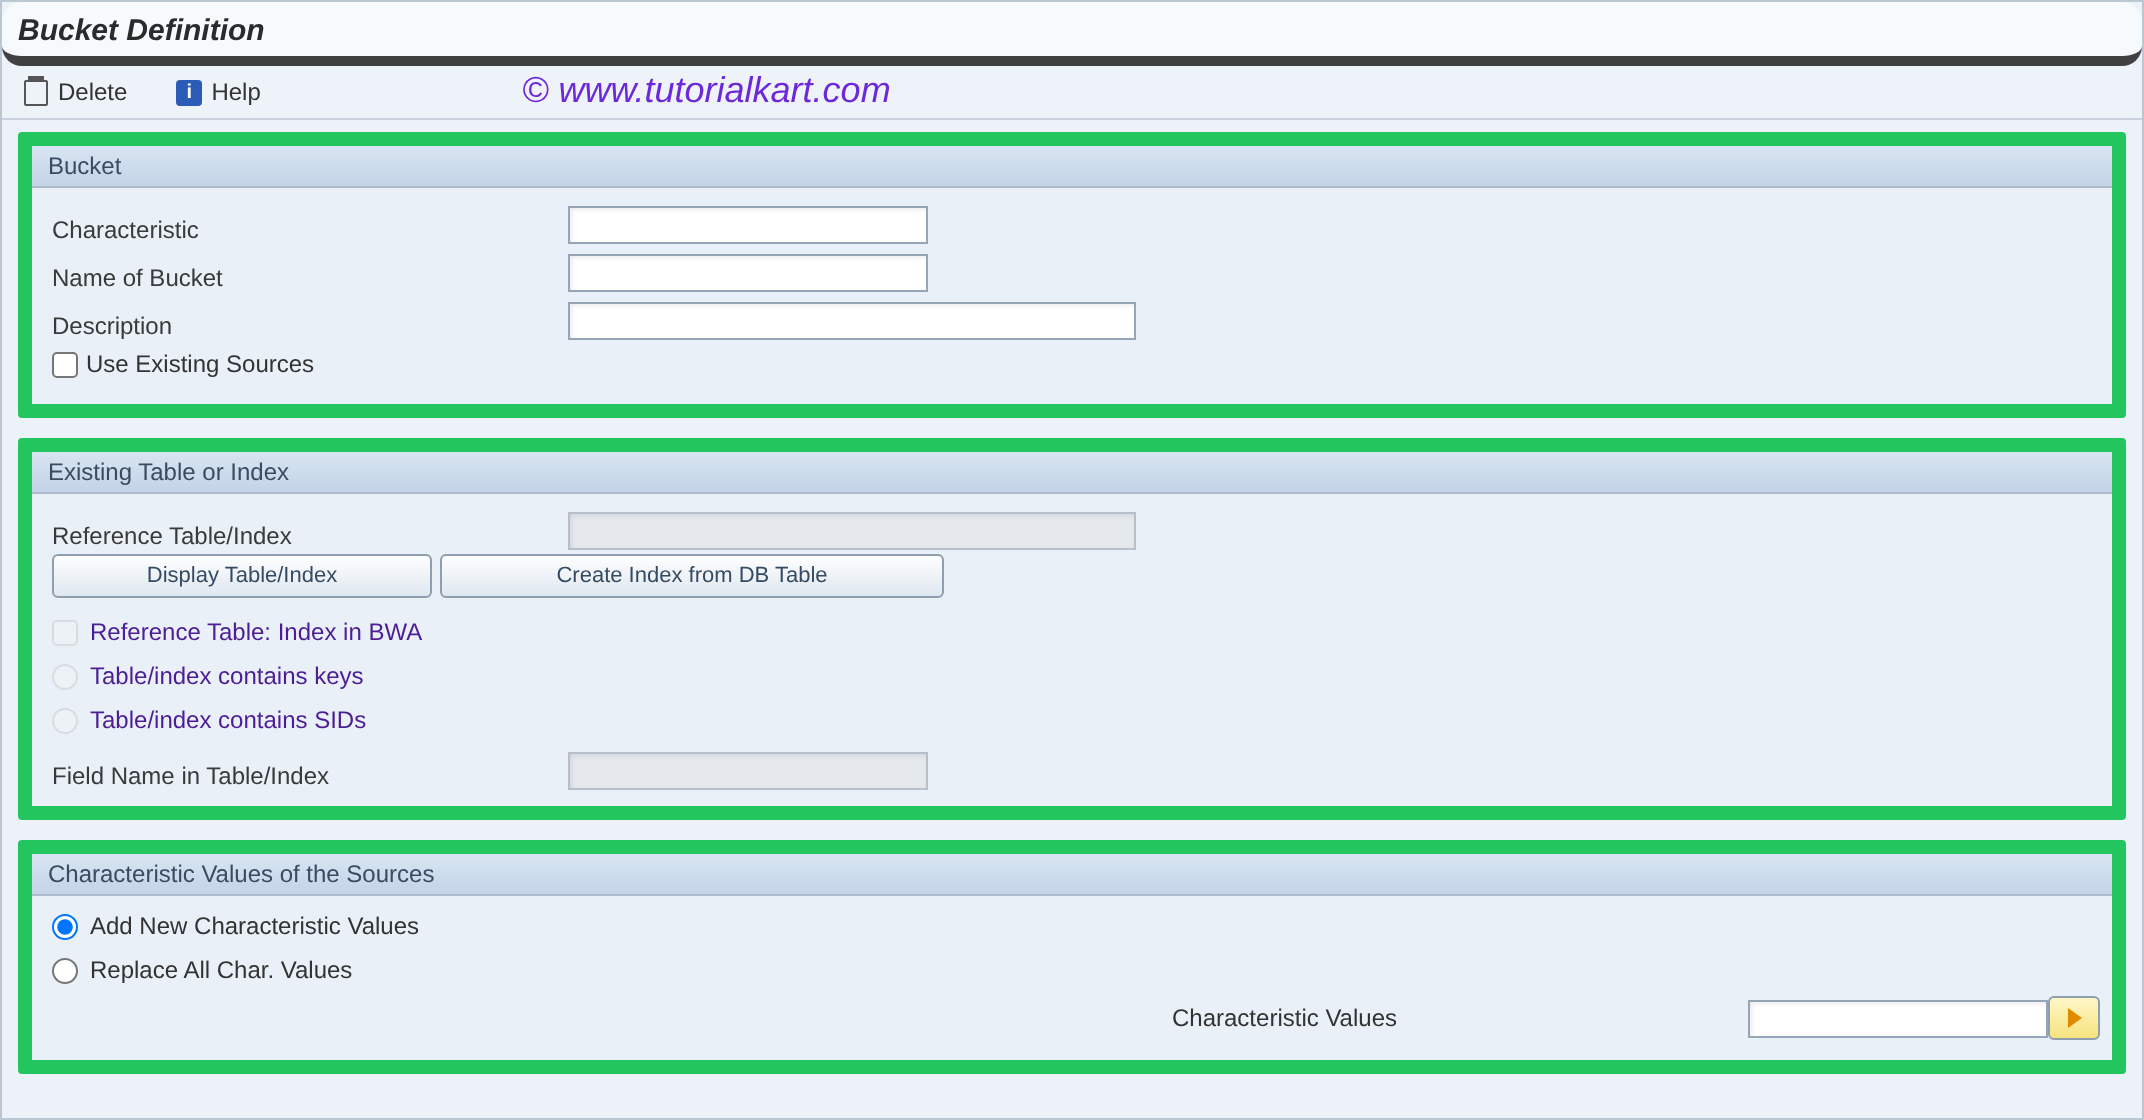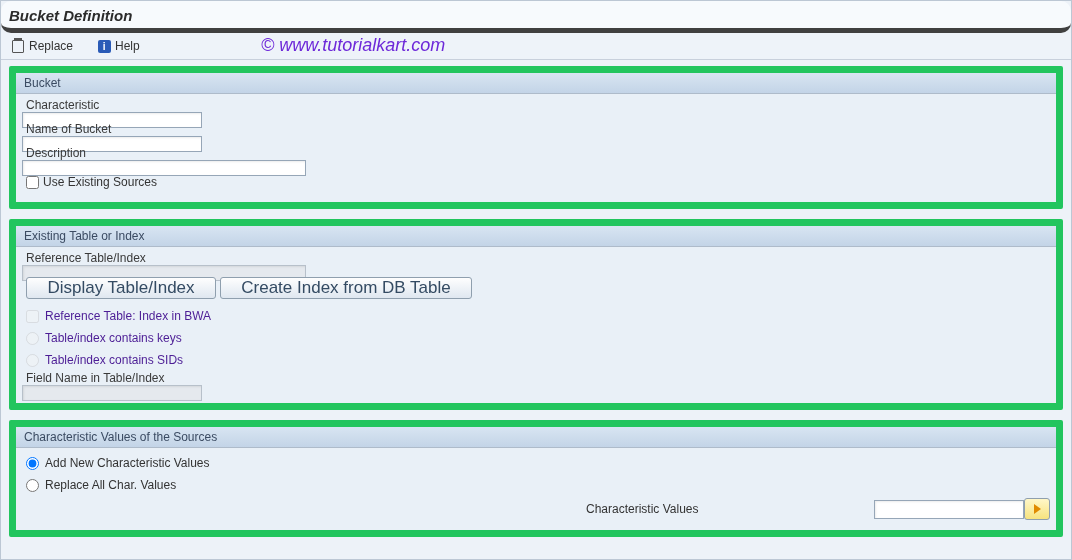--- a/index.html
+++ b/index.html
@@ -70,23 +70,22 @@
   .group-title {
     background: linear-gradient(#d8e5f2,#c3d4e7);
     font-size: 12px;
     color: #3b4b62;
     padding: 3px 8px;
     border-bottom: 1px solid #aebbca;
   }
   .group-body { padding: 4px 6px 8px 6px; }
   .form-row {
     display: flex;
-    align-items: flex-start;
+    align-items: flex-end;
     height: 24px;
-    flex-direction: column;
   }
   .form-label {
     width: 262px;
     padding-left: 4px;
     color: #3a3a3a;
   }
   .text-input {
     height: 19px;
     border: 1px solid #96a6b7;
     background: #fff;
@@ -99,21 +98,21 @@
   .w284 { width: 284px; }
   .w150 { width: 150px; }
   .checkbox-row { display:flex; align-items:center; gap:4px; padding-left:4px; height:24px;}
   input[type="checkbox"], input[type="radio"] { margin:0; }
   .btn-row { display:flex; gap:4px; padding: 2px 4px 6px 4px;}
   .sap-btn {
     height: 22px;
     border: 1px solid #8f9fae;
     border-radius: 3px;
     background: linear-gradient(#fefefe,#dfe7f0);
-    font-size: 17px;
+    font-size: 11px;
     color: #344b63;
     padding: 0 18px;
     cursor: pointer;
   }
   .sap-btn.yellow { background: linear-gradient(#fff7c8,#f7e37e); width:26px; padding:0; display:flex; align-items:center; justify-content:center;}
   .radio-row { display:flex; align-items:center; gap:6px; padding-left:4px; height:22px;}
   .radio-row.disabled input { opacity:.55; }
   .radio-row.disabled label { color:#4c1d95; }
   .sap-arrow {
     width:0; height:0; border-top:5px solid transparent; border-bottom:5px solid transparent;
@@ -129,21 +128,21 @@
 
   <div class="title-bar">
     <h1>Bucket Definition</h1>
   </div>
 
   <div class="toolbar">
     <div class="tool-btn">
       <span class="ico">
           <span class="trash-icon"></span>
         </span>
-      <span>Replace</span>
+      <span>Delete</span>
     </div>
     <div class="tool-btn">
       <span class="ico">
           <span class="info-icon">i</span>
         </span>
       <span>Help</span>
     </div>
   </div>
 
   <div class="watermark">© www.tutorialkart.com</div>

